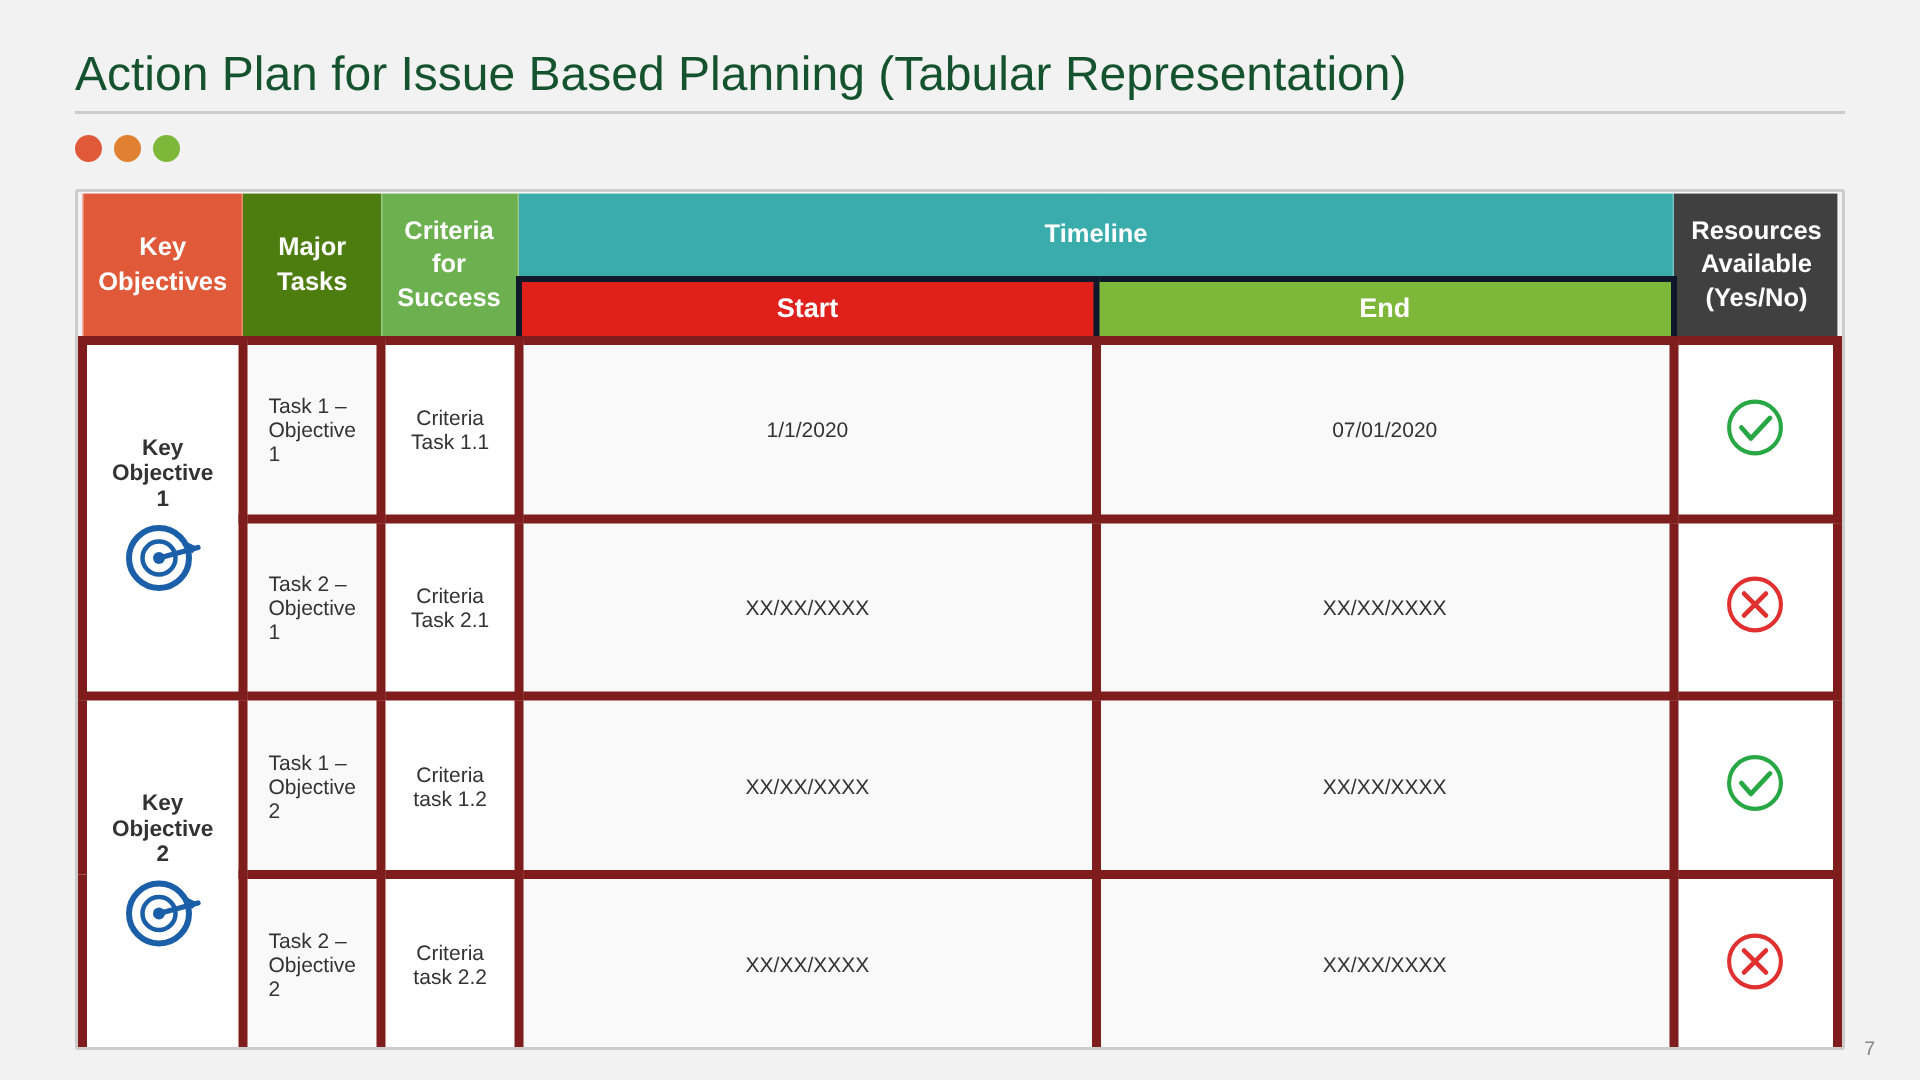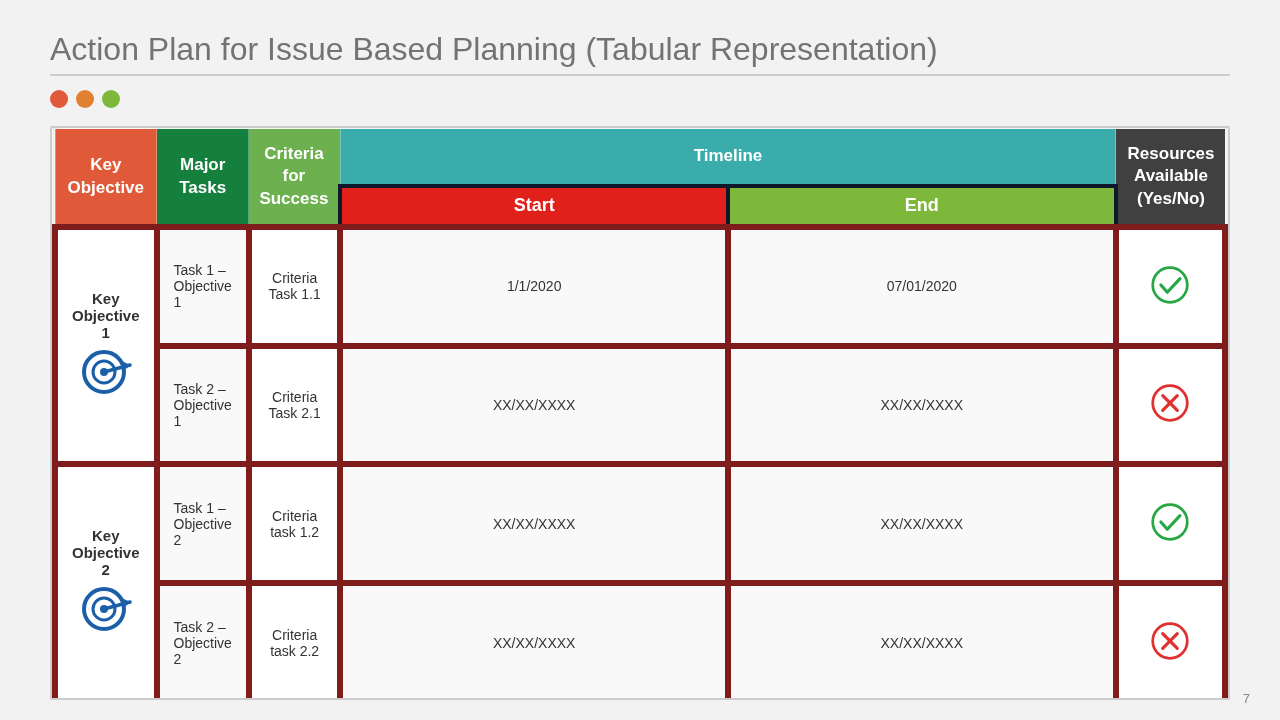--- a/index.html
+++ b/index.html
@@ -15,21 +15,21 @@
       width: 1280px;
       height: 720px;
       background: #f2f2f2;
       padding: 30px 50px 20px 50px;
       display: flex;
       flex-direction: column;
     }
     .title {
       font-size: 32px;
       font-weight: 400;
-      color: #737373;
+      color: #14532d;
       margin-bottom: 6px;
       line-height: 1.2;
     }
     .dots {
       display: flex;
       gap: 8px;
       margin-bottom: 18px;
     }
     .dot {
       width: 18px;
@@ -56,21 +56,21 @@
       padding: 14px 10px;
       text-align: center;
       color: #fff;
       font-size: 17px;
       font-weight: 700;
       line-height: 1.3;
       vertical-align: middle;
       border: 1px solid rgba(255,255,255,0.3);
     }
     .th-objectives { background: #e05a3a; width: 185px; }
-    .th-tasks { background: #15803d; width: 185px; }
+    .th-tasks { background: #4d7c0f; width: 185px; }
     .th-criteria { background: #6db050; width: 190px; }
     .th-timeline { background: #3aacac; }
     .th-resources { background: #404040; width: 160px; }
 
     
     .subheader-row td {
       background: #f8f8f8;
       border: 4px solid #0f172a;
       padding: 6px 10px;
       text-align: center;
@@ -163,21 +163,21 @@
       <colgroup>
         <col style="width:185px">
         <col style="width:185px">
         <col style="width:185px">
         <col style="width:175px">
         <col style="width:175px">
         <col style="width:155px">
       </colgroup>
       <thead>
         <tr class="header-row">
-          <th class="th-objectives" rowspan="2">Key Objective</th>
+          <th class="th-objectives" rowspan="2">Key Objectives</th>
           <th class="th-tasks" rowspan="2">Major Tasks</th>
           <th class="th-criteria" rowspan="2">Criteria for Success</th>
           <th class="th-timeline" colspan="2">Timeline</th>
           <th class="th-resources" rowspan="2">Resources Available (Yes/No)</th>
         </tr>
         <tr class="subheader-row">
           <td class="td-start">Start</td>
           <td class="td-end">End</td>
         </tr>
       </thead>

